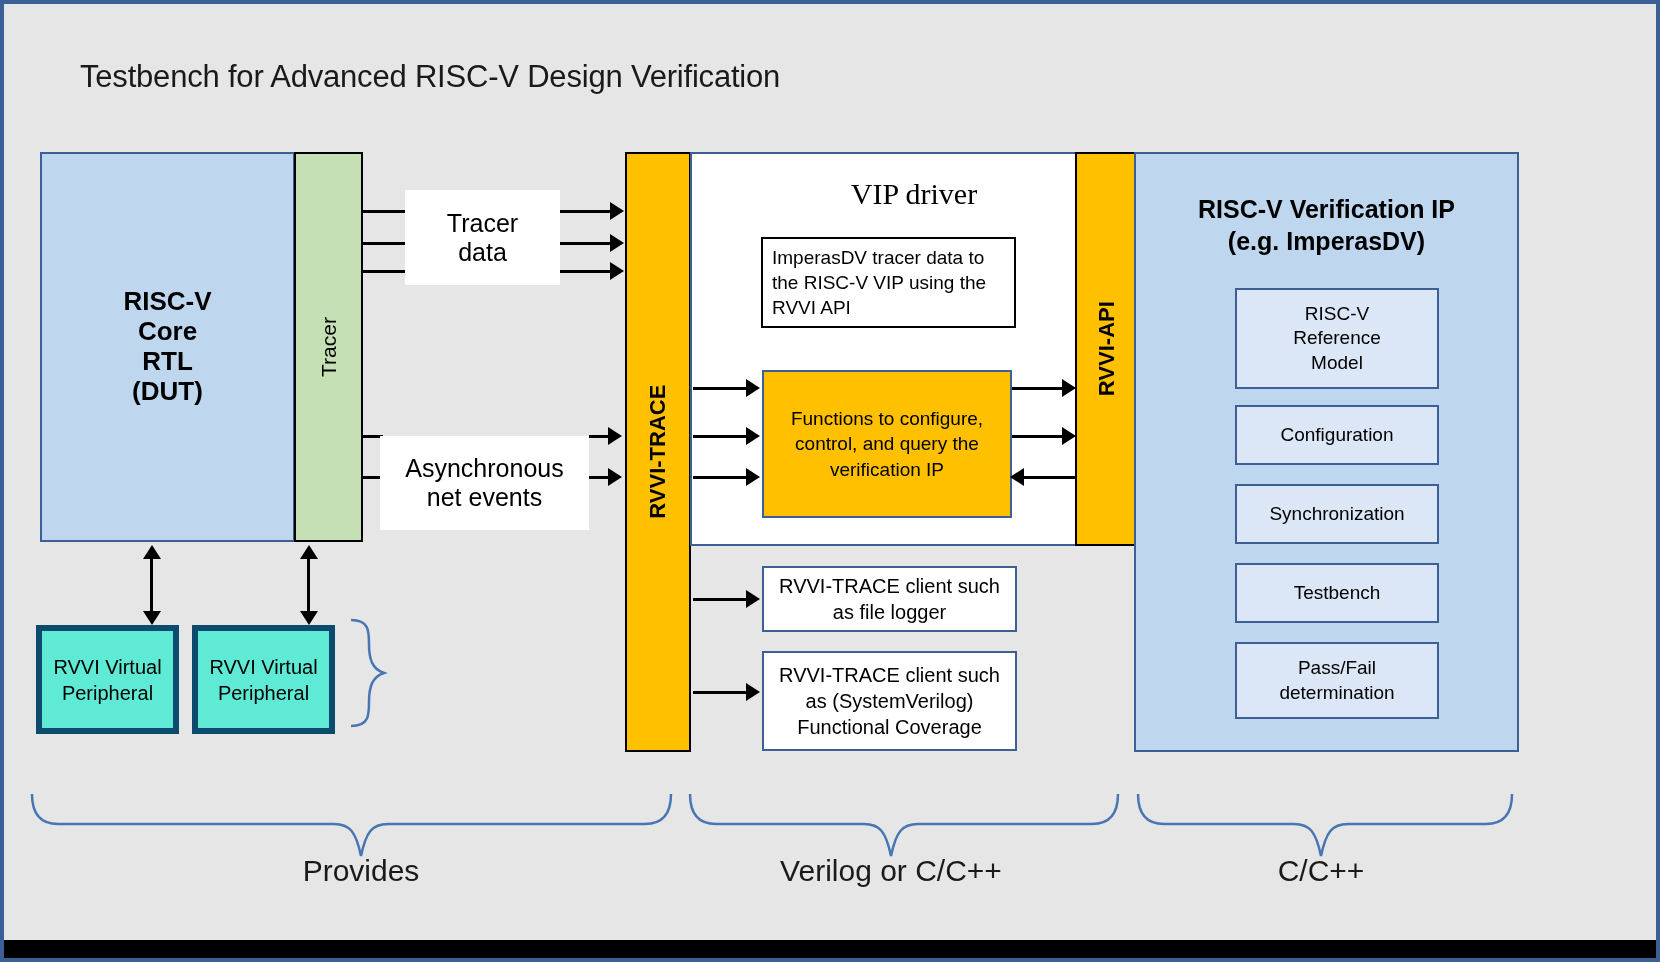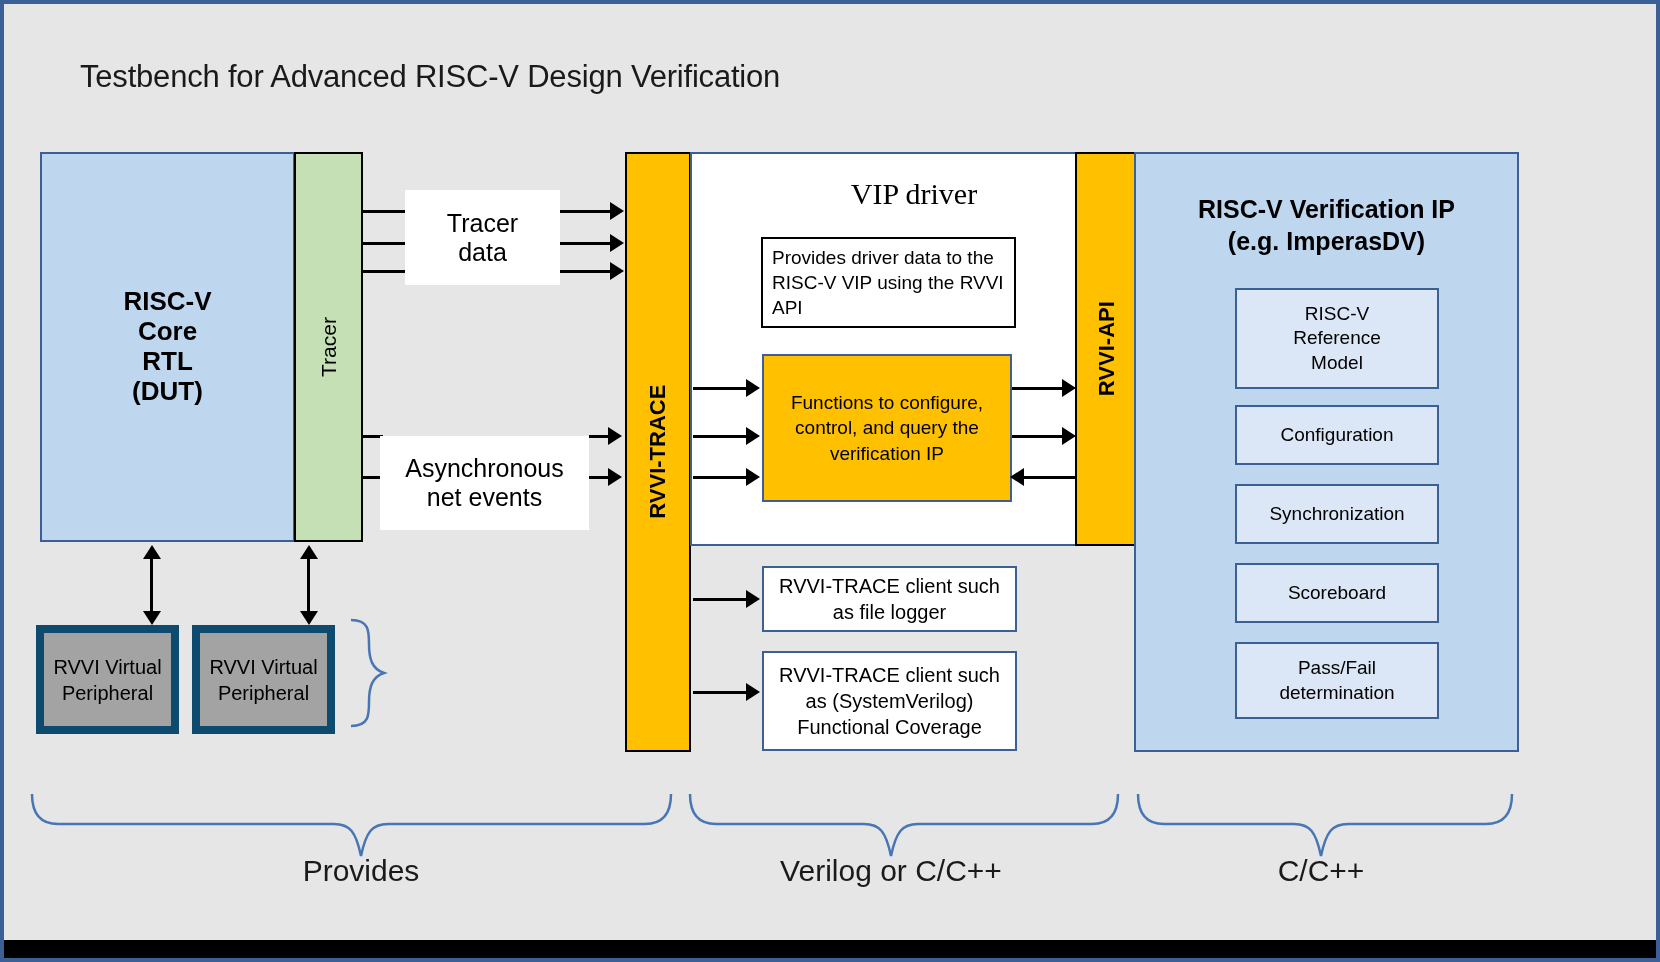--- a/index.html
+++ b/index.html
@@ -95,21 +95,21 @@
     font-size:30px;color:#000;font-family:Liberation Serif, serif;
   }
   #vip-note{
     left:757px;top:233px;width:255px;height:91px;
     background:#ffffff;border:2px solid #000;
     font-size:19px;color:#000;
     display:flex;align-items:center;justify-content:flex-start;
     padding:6px 9px;line-height:1.32;text-align:left;
   }
   #vip-funcs{
-    left:758px;top:350px;width:250px;height:148px;
+    left:758px;top:366px;width:250px;height:148px;
     background:#ffc000;border:2px solid #3c5f96;
     font-size:19px;color:#000;line-height:1.35;
     padding:4px 8px;
   }
 
   
   #rvvi-api{
     left:1071px;top:148px;width:62px;height:394px;
     background:#ffc000;border:2px solid #000;
   }
@@ -138,21 +138,21 @@
   
   .client{
     background:#ffffff;border:2px solid #3c5f96;
     font-size:20px;color:#000;line-height:1.3;
     left:758px;width:255px;
   }
   .client .lbl{white-space:pre-line;}
 
   
   .vperiph{
-    background:#a3a3a3;border:8px solid #0c4a6e;
+    background:#5eead4;border:6px solid #0c4a6e;
     font-size:20px;color:#000;line-height:1.3;top:621px;
     width:143px;height:109px;
   }
   .vperiph .lbl{white-space:pre-line;}
   #vvp-label{
     left:425px;top:652px;width:190px;height:44px;
     font-size:30px;color:#000;
     display:flex;align-items:center;justify-content:flex-start;
   }
 
@@ -209,21 +209,21 @@
 net events</span>
   </div>
 
   <div class="abs txt" id="rvvi-trace">
     <span class="rot">RVVI-TRACE</span>
   </div>
 
   <div class="abs" id="vip-panel"></div>
   <div class="abs txt" id="vip-title">VIP driver</div>
   <div class="abs" id="vip-note">
-    <span>Provides driver data to the RISC-V VIP using the RVVI API</span>
+    <span>ImperasDV tracer data to the RISC-V VIP using the RVVI API</span>
   </div>
   <div class="abs txt" id="vip-funcs">
     <span>Functions to configure, control, and query the verification IP</span>
   </div>
 
   <div class="hline" style="left:689px;top:383px;width:54px;"></div>
   <div class="arrowhead" style="left:742px;top:375px;"></div>
   <div class="hline" style="left:689px;top:431px;width:54px;"></div>
   <div class="arrowhead" style="left:742px;top:423px;"></div>
   <div class="hline" style="left:689px;top:472px;width:54px;"></div>
@@ -251,21 +251,21 @@
 Reference
 Model</span>
   </div>
   <div class="abs txt ipbox" style="top:401px;height:60px;">
     <span class="lbl">Configuration</span>
   </div>
   <div class="abs txt ipbox" style="top:480px;height:60px;">
     <span class="lbl">Synchronization</span>
   </div>
   <div class="abs txt ipbox" style="top:559px;height:60px;">
-    <span class="lbl">Scoreboard</span>
+    <span class="lbl">Testbench</span>
   </div>
   <div class="abs txt ipbox" style="top:638px;height:77px;">
     <span class="lbl">Pass/Fail
 determination</span>
   </div>
 
   <div class="hline" style="left:689px;top:594px;width:54px;"></div>
   <div class="arrowhead" style="left:742px;top:586px;"></div>
   <div class="hline" style="left:689px;top:687px;width:54px;"></div>
   <div class="arrowhead" style="left:742px;top:679px;"></div>

